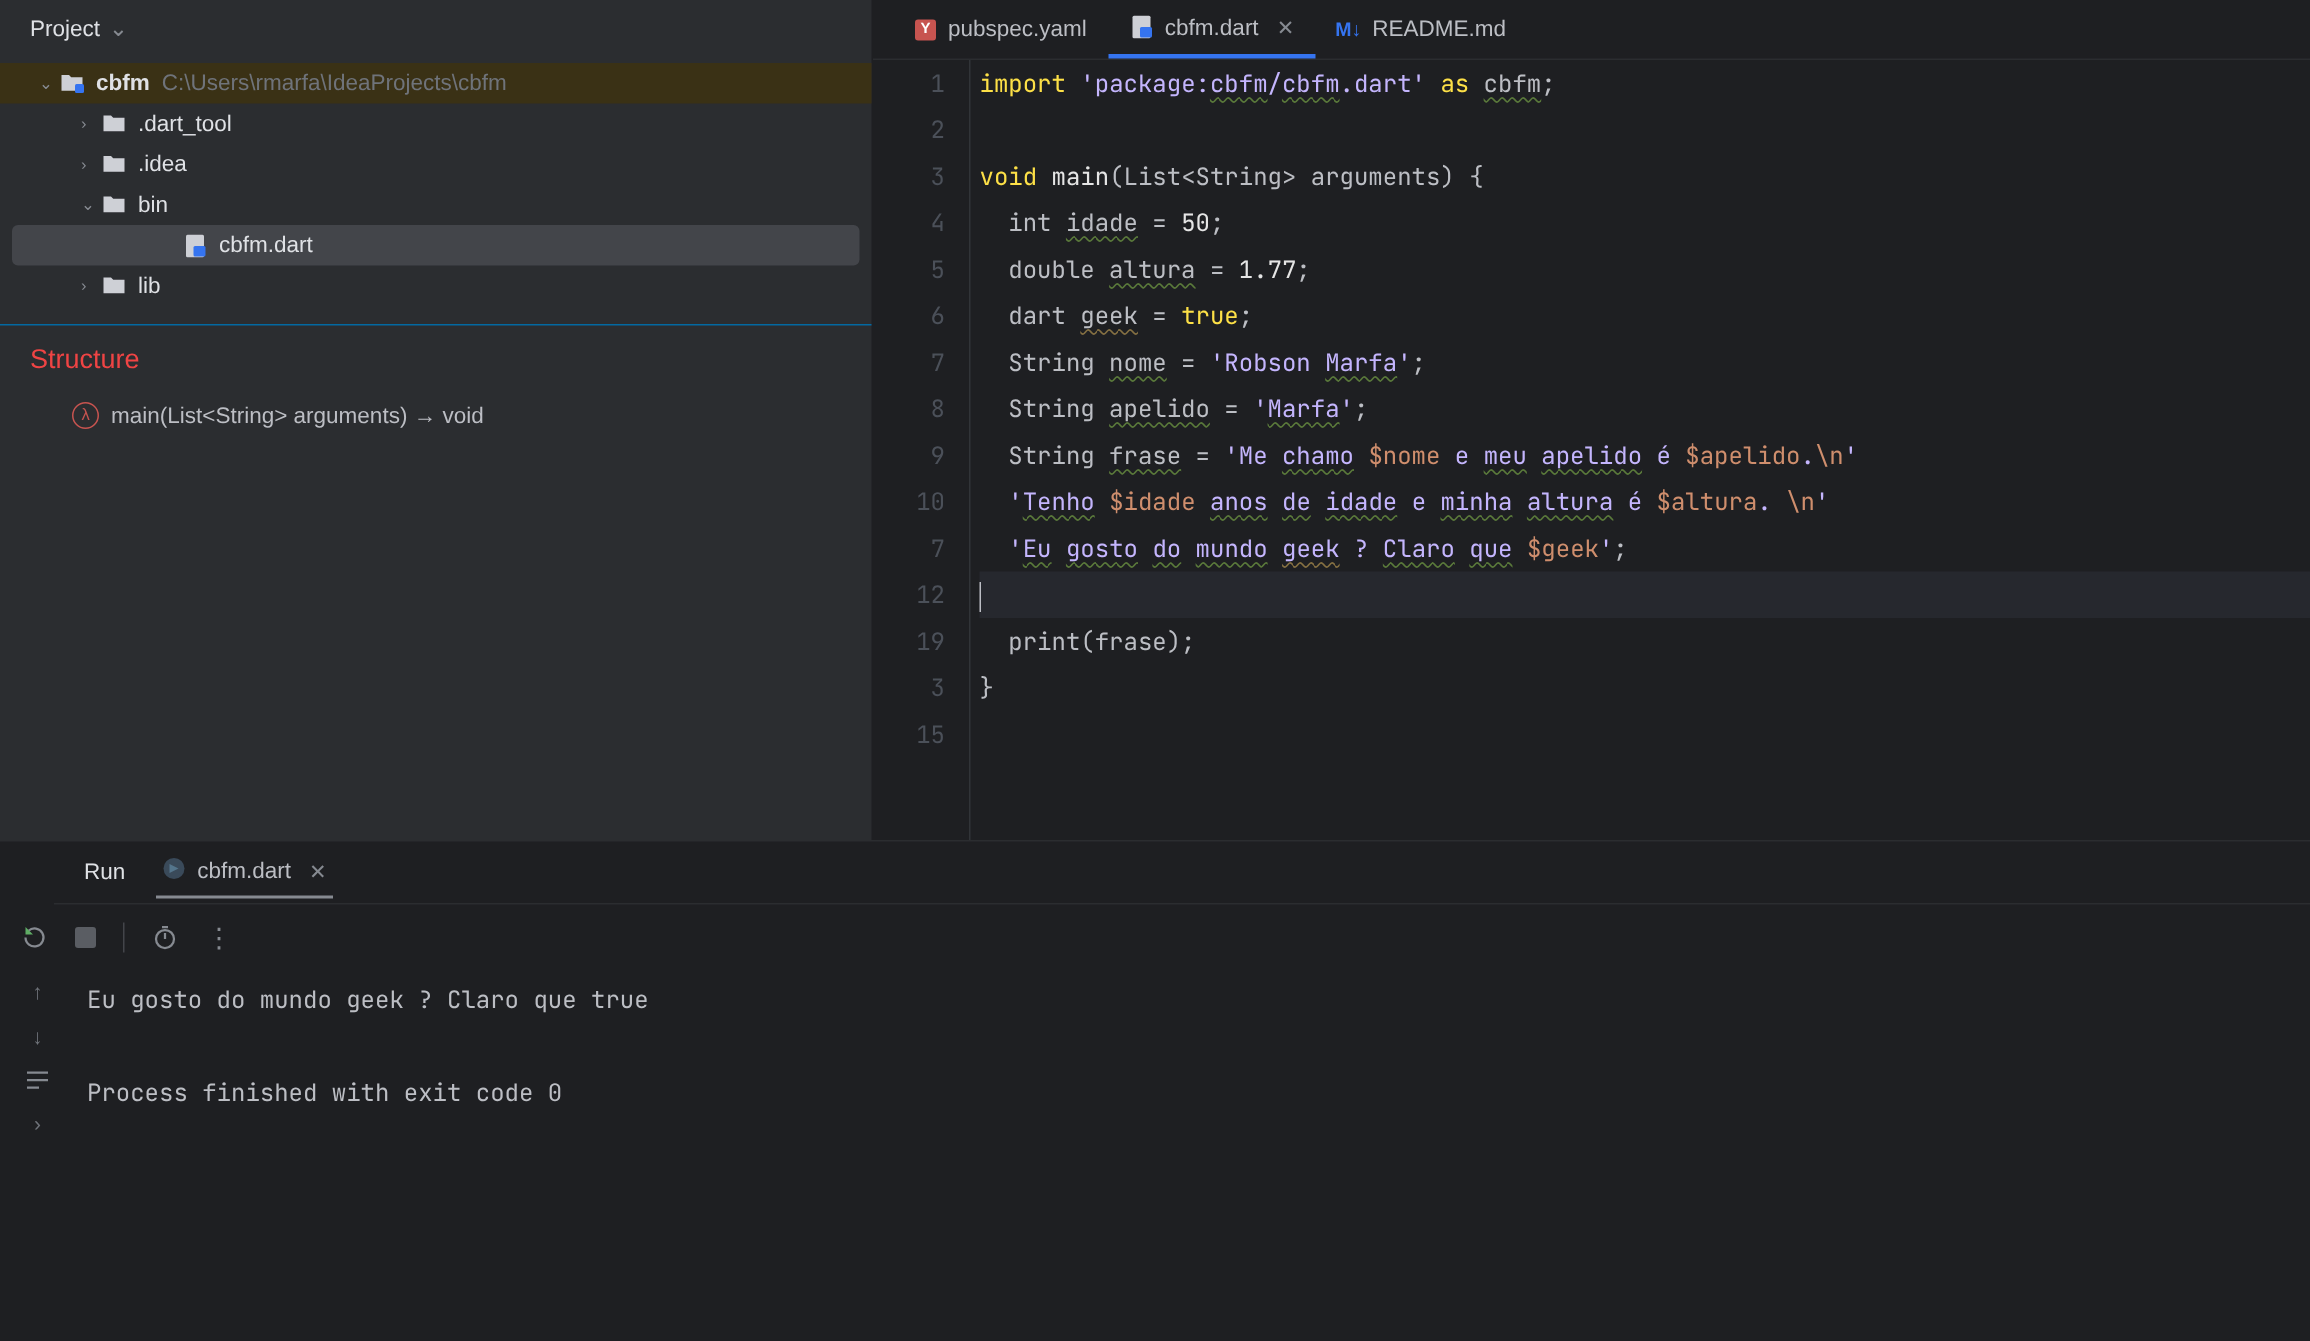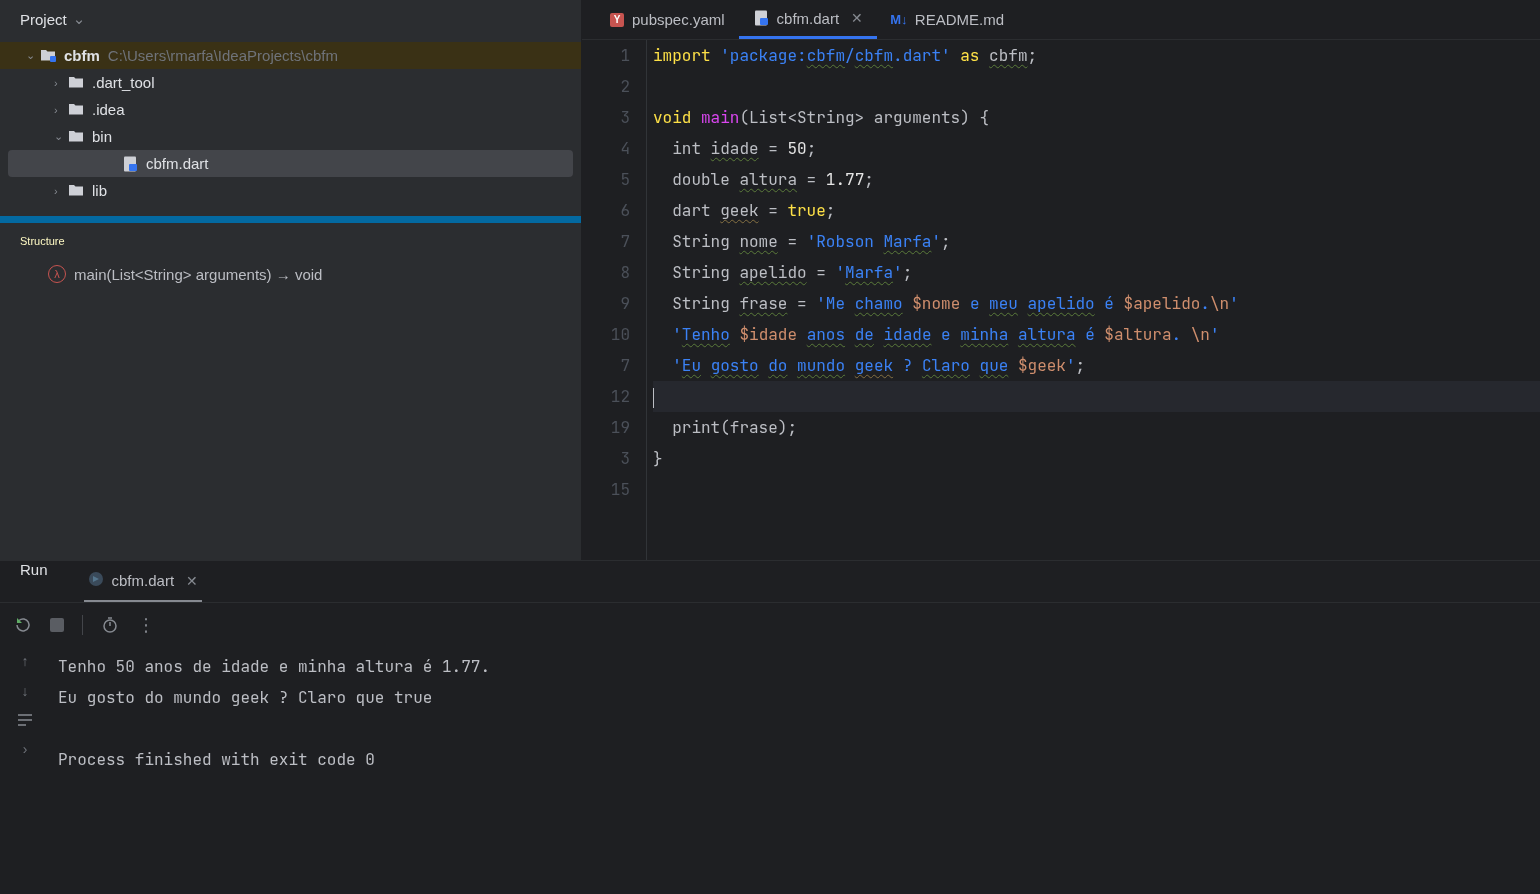--- a/index.html
+++ b/index.html
@@ -95,23 +95,23 @@
     }
     .tree-label.bold {
       font-weight: 600;
     }
     .tree-path {
       color: #6f737a;
       margin-left: 8px;
     }
     .structure-header {
       padding: 12px 20px 8px;
-      font-size: 11px;
-      color: #fef9c3;
-      border-top: 7px solid #0369a1;
+      font-size: 18px;
+      color: #ef4444;
+      border-top: 1px solid #0369a1;
       margin-top: 8px;
     }
     .structure-item {
       padding: 10px 20px 6px 48px;
       display: flex;
       align-items: center;
       font-size: 15px;
     }
     .lambda-icon {
       width: 18px;
@@ -200,23 +200,23 @@
     }
     .code-line {
       height: 31px;
       line-height: 31px;
       white-space: pre;
     }
     .code-line.current {
       background: #26282e;
     }
     .kw { color: #fde047; }
-    .str { color: #3b82f6; }
+    .str { color: #c4b5fd; }
     .num { color: #e5e5e5; }
-    .fn { color: #d946ef; }
+    .fn { color: #e5e5e5; }
     .txt { color: #bcbec4; }
     .interp { color: #cf8e6d; }
     .squiggle {
       text-decoration: underline wavy #5a7a3a;
       text-decoration-thickness: 1px;
       text-underline-offset: 3px;
     }
     .squiggle-y {
       text-decoration: underline wavy #857042;
       text-decoration-thickness: 1px;
@@ -232,23 +232,25 @@
     .run-panel {
       flex: 1;
       background: #1e1f22;
       border-top: 1px solid #2b2d30;
       display: flex;
       flex-direction: column;
     }
     .run-tabs {
       height: 42px;
       display: flex;
+      align-items: center;
       padding: 0 20px;
-      gap: 36px;
+      gap: 20px;
       border-bottom: 1px solid #2b2d30;
+      margin-left: 36px;
     }
     .run-label {
       font-size: 15px;
       font-weight: 500;
       color: #dfe1e5;
     }
     .run-tab {
       display: flex;
       align-items: center;
       gap: 8px;
@@ -479,19 +481,18 @@
       <span class="icon-btn">↑</span>
       <span class="icon-btn">↓</span>
       <span class="icon-btn">
         <svg width="18" height="14" viewBox="0 0 18 14">
             <path stroke="#868a91" stroke-width="1.5" fill="none" d="M2 2h14M2 7h14M2 12h8"></path>
           </svg>
       </span>
       <span class="icon-btn">›</span>
     </div>
     <div class="run-output" id="run-output">
-        <div>Tenho 50 anos de idade e minha altura é 1.77.</div>
         <div>Eu gosto do mundo geek ? Claro que true</div>
         <div>&nbsp;</div>
         <div>Process finished with exit code 0</div>
       </div>
   </div>
 </div>
 
 </body></html>

